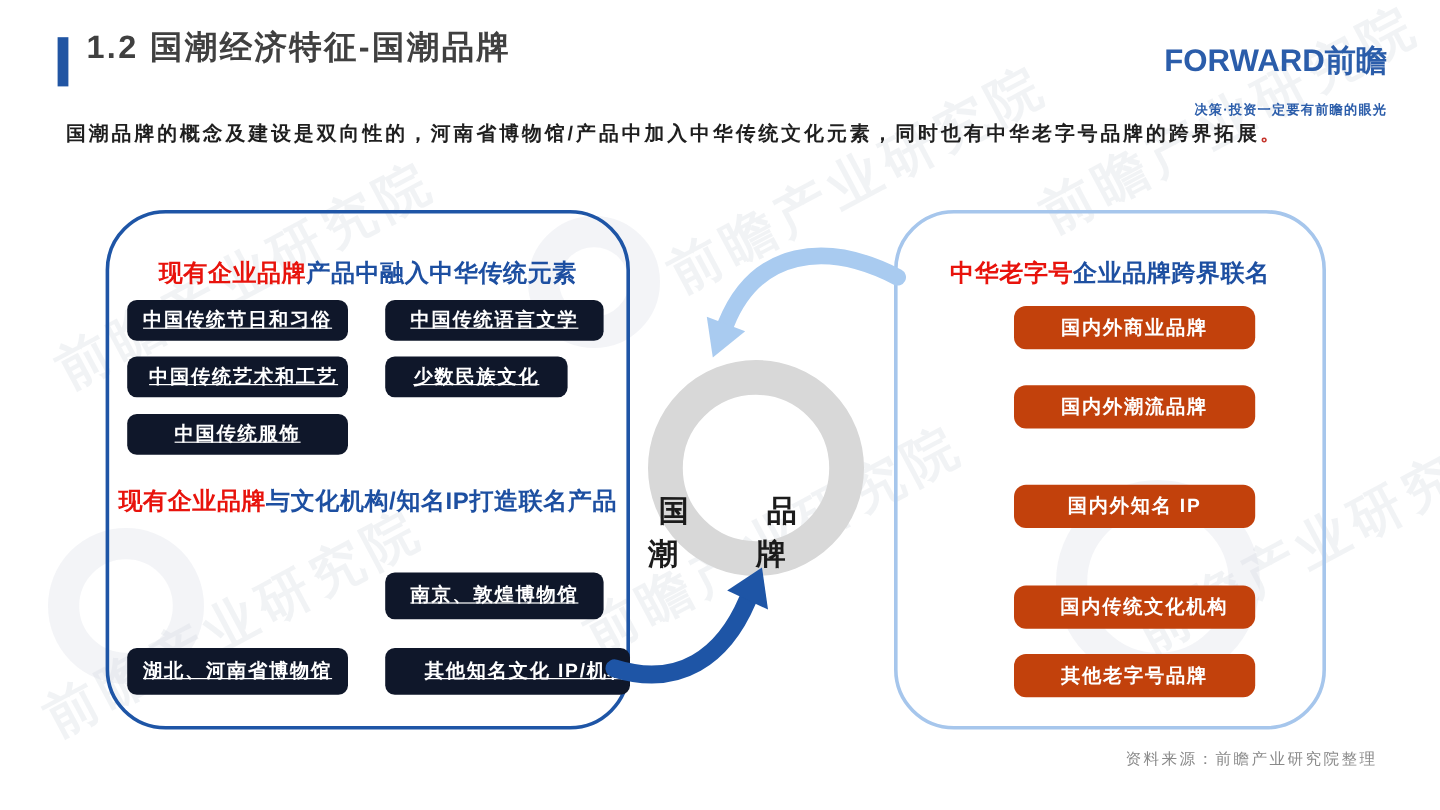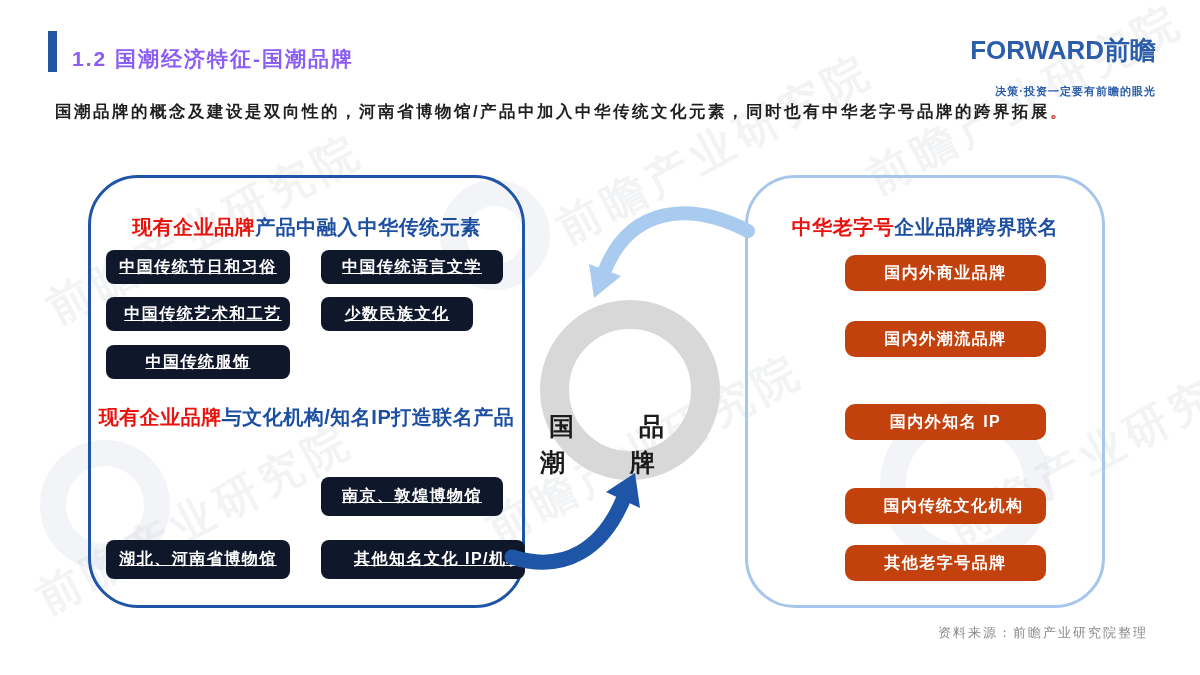--- a/index.html
+++ b/index.html
@@ -17,22 +17,22 @@
   .wm4{left:470px;top:420px;}
   .wm5{left:20px;top:490px;}
   .wm6{left:930px;top:420px;}
   .wm-ring{position:absolute;border-radius:50%;border:26px solid rgba(215,220,228,0.30);z-index:0;}
   .wm-ring1{left:40px;top:440px;width:130px;height:130px;}
   .wm-ring2{left:880px;top:400px;width:170px;height:170px;}
   .wm-ring3{left:440px;top:180px;width:110px;height:110px;}
 
   
   .title-bar{position:absolute;left:48px;top:31px;width:9px;height:41px;background:#2155a3;}
-  .page-title{position:absolute;left:72px;top:45px;font-size:21px;font-weight:bold;
-              color:#8b5cf6;letter-spacing:2px;white-space:nowrap;}
+  .page-title{position:absolute;left:72px;top:21px;font-size:27px;font-weight:bold;
+              color:#404040;letter-spacing:2px;white-space:nowrap;}
   .logo{position:absolute;right:44px;top:37px;text-align:right;}
   .logo-text{font-size:26px;font-weight:bold;color:#2b5daa;letter-spacing:0px;line-height:1.05;}
   .logo-tagline{font-size:11px;font-weight:bold;color:#2b5daa;letter-spacing:1px;margin-top:20px;}
 
   
   .intro{position:absolute;left:55px;top:101px;width:1110px;font-size:16.5px;font-weight:bold;
          color:#1f1f1f;letter-spacing:2.5px;white-space:nowrap;}
   .intro .period{color:#c5352c;}
 
   

